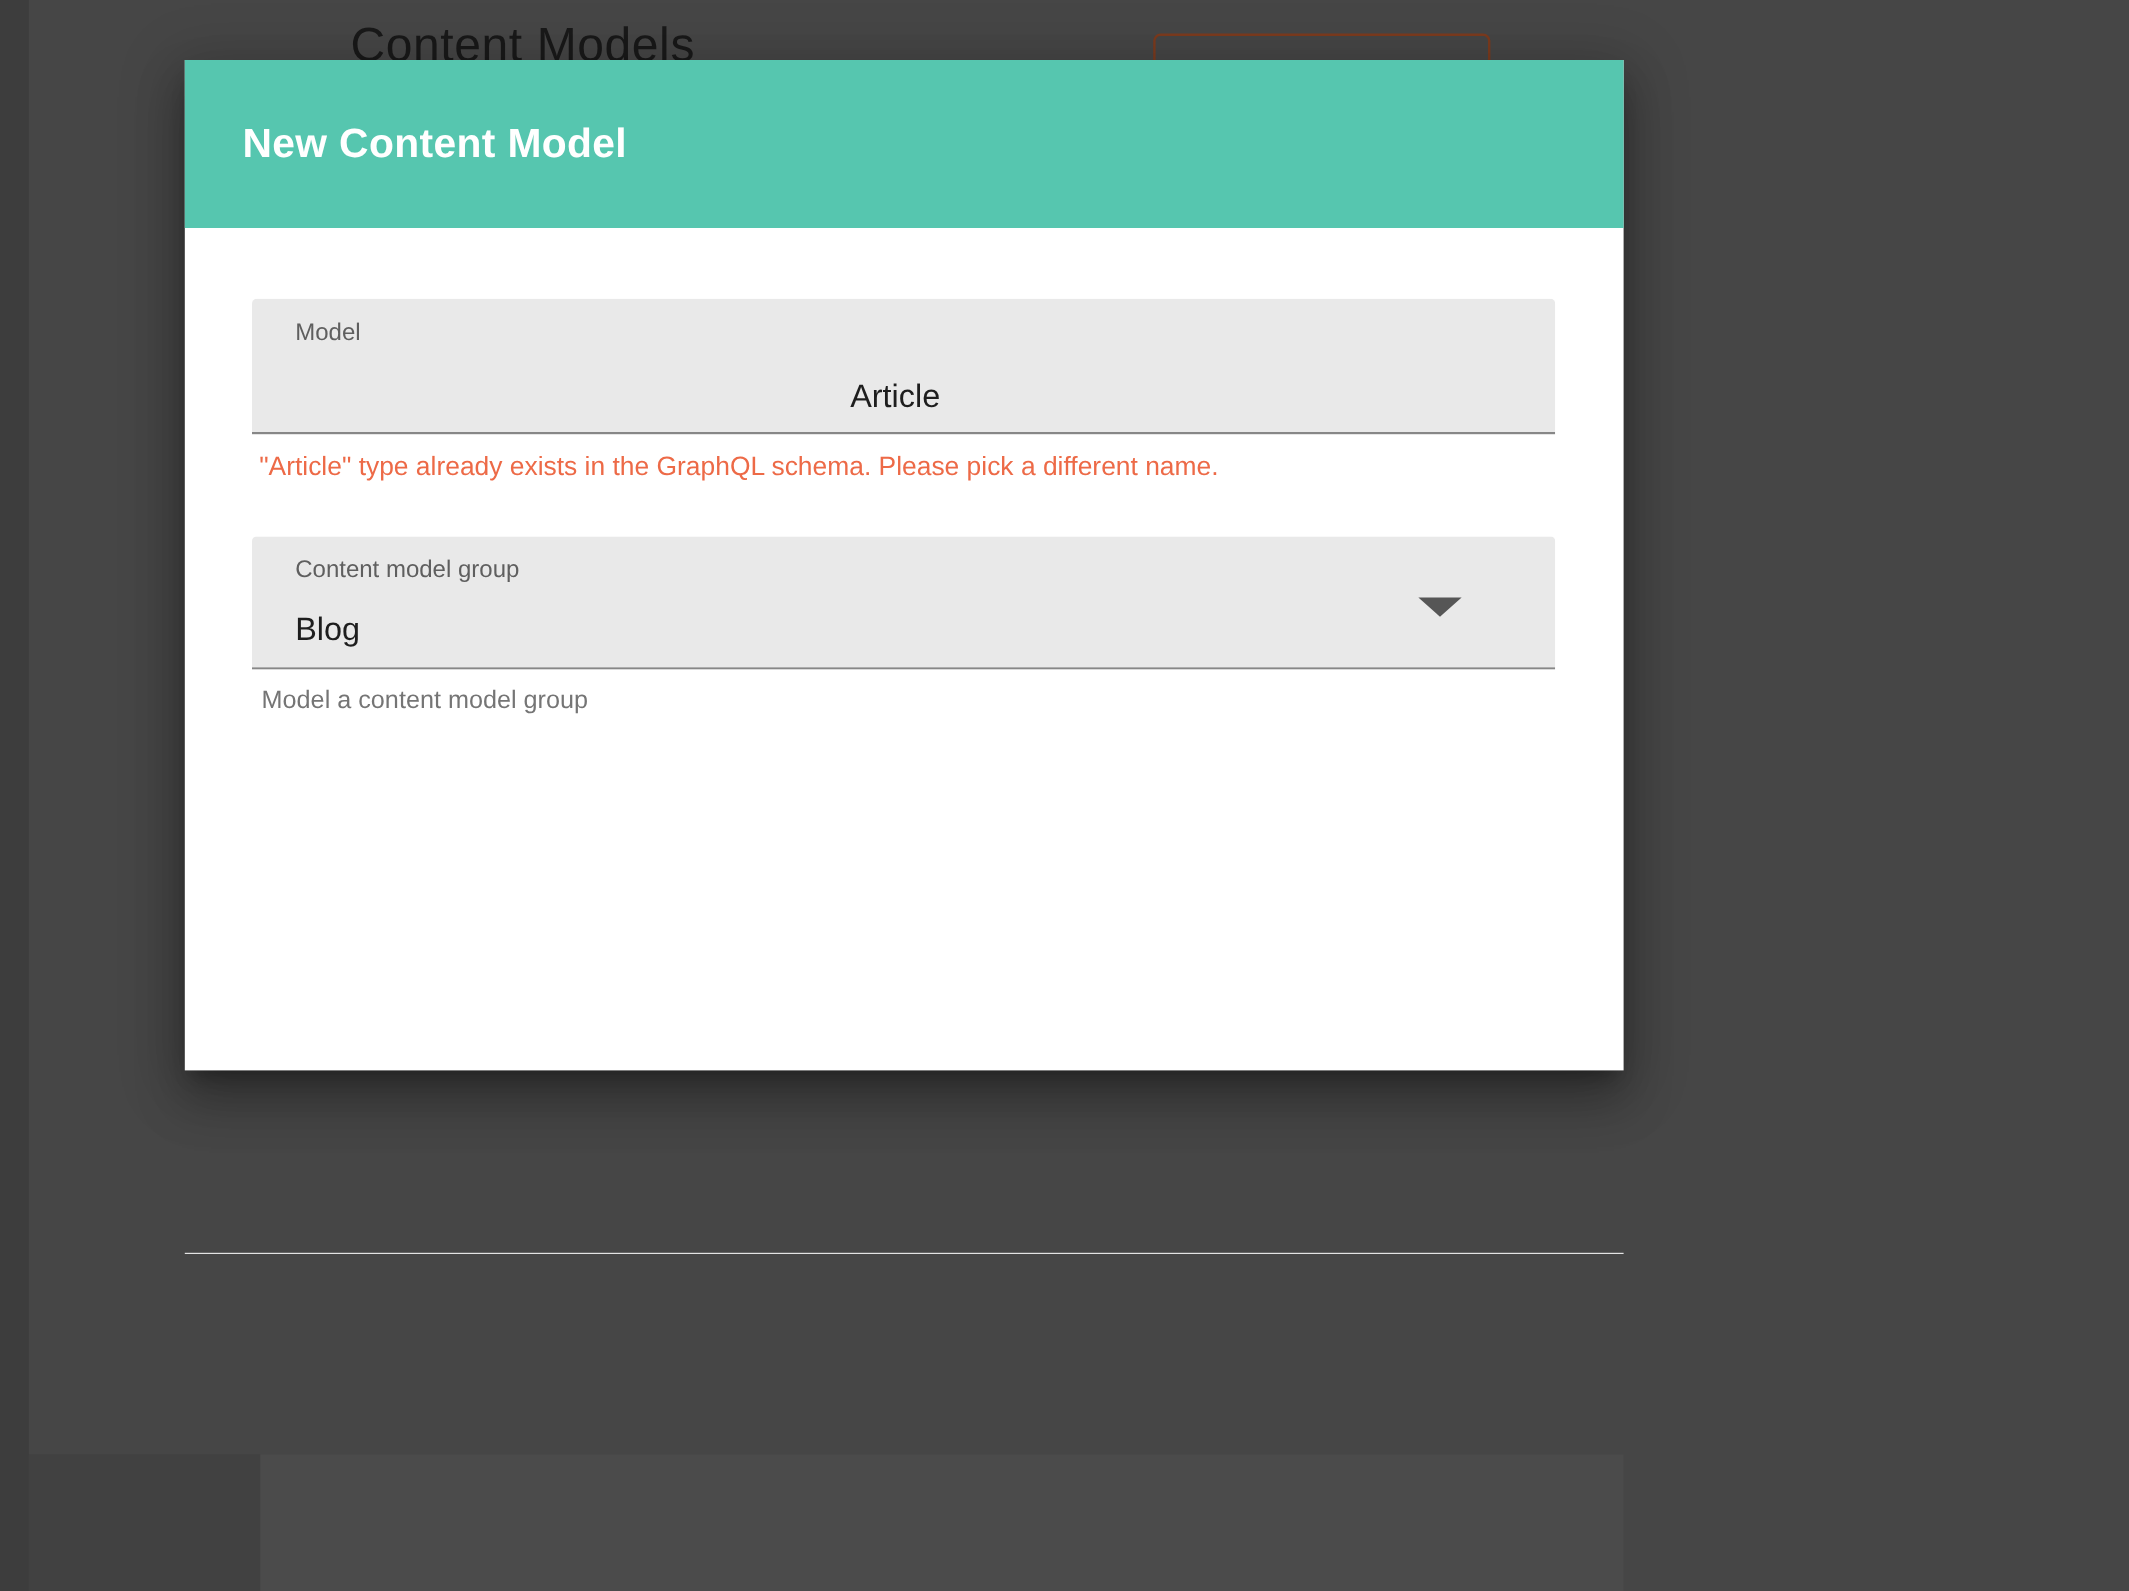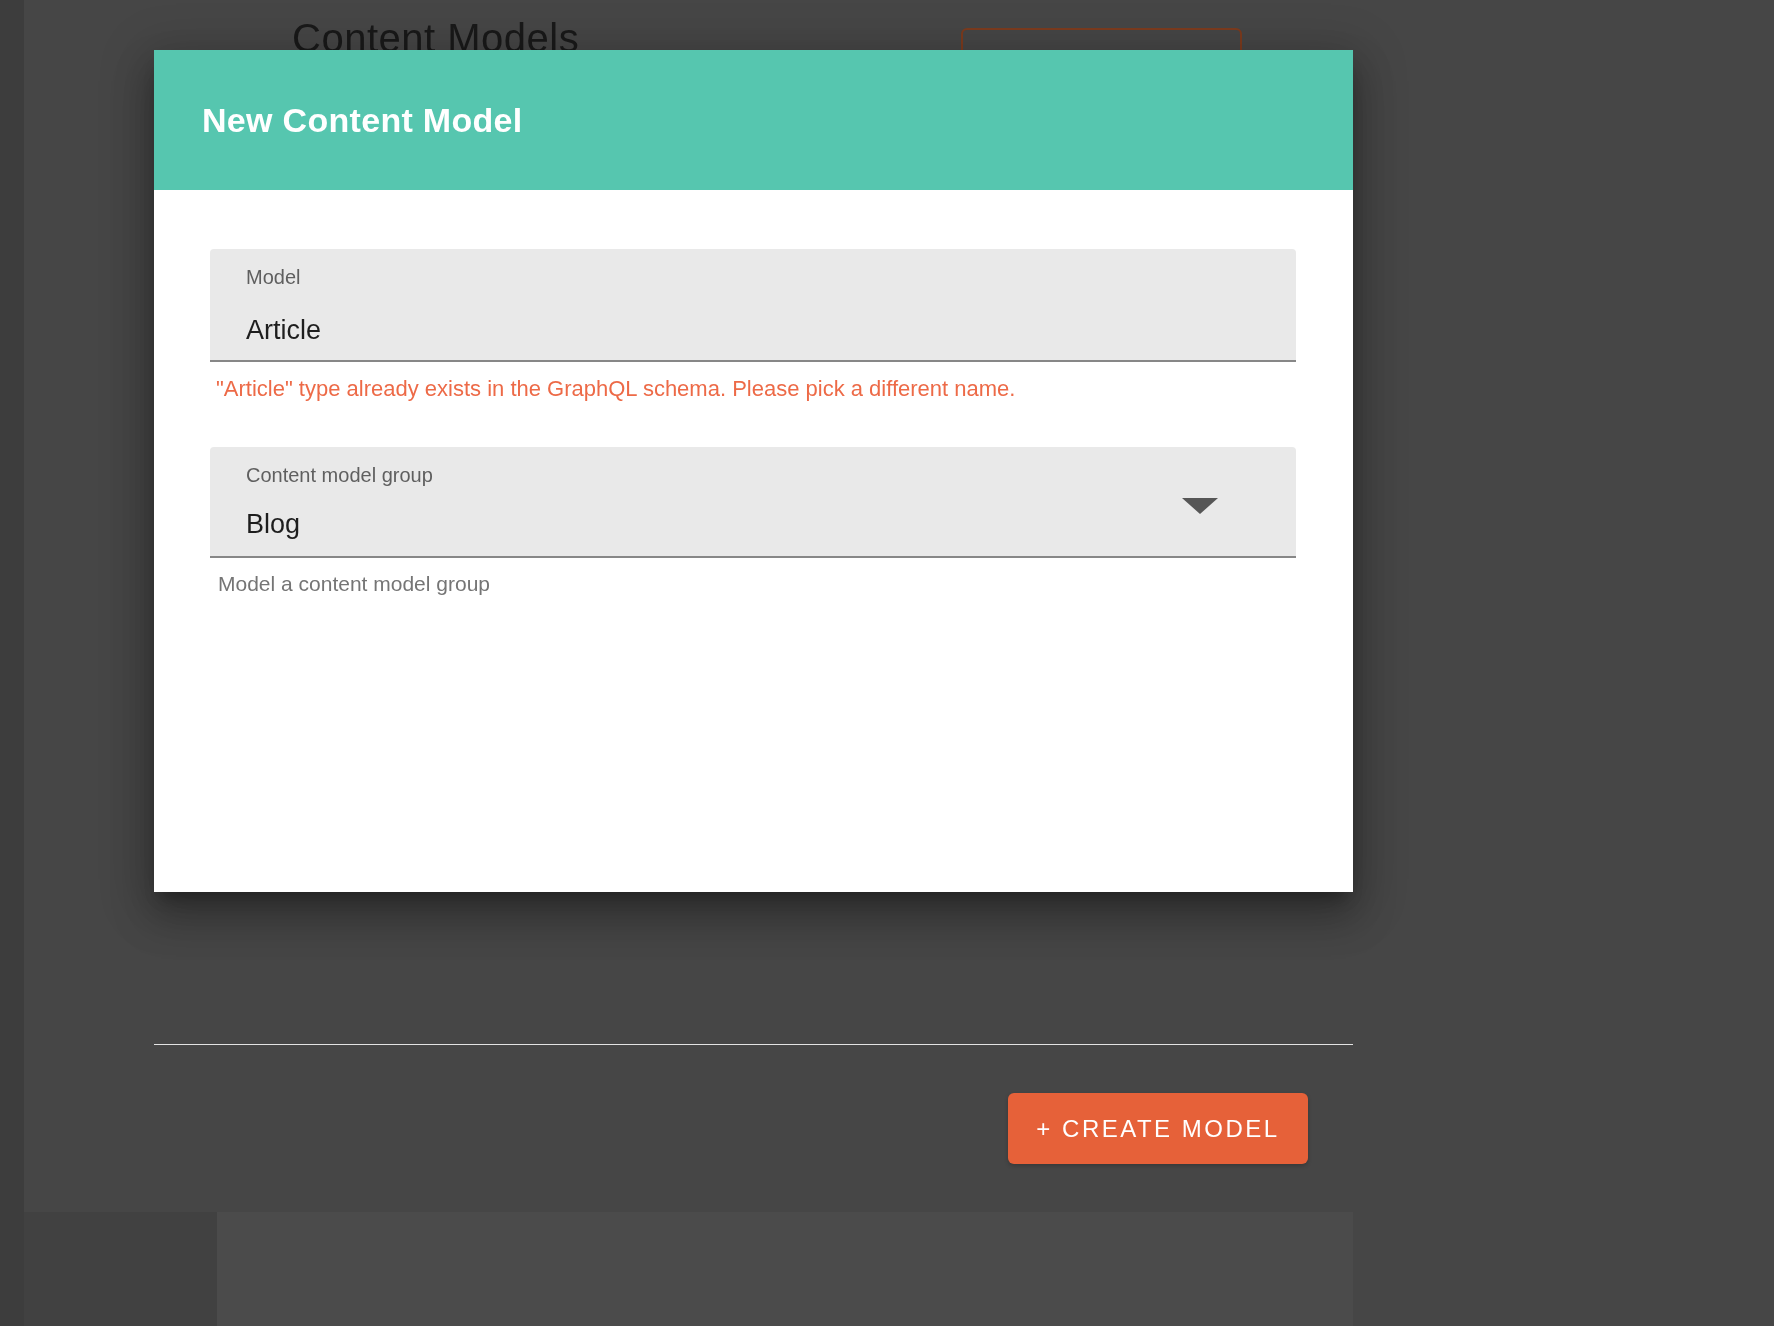--- a/index.html
+++ b/index.html
@@ -60,21 +60,21 @@
   }
   .field-label {
     position: absolute; left: 36px; top: 17px;
     font-size: 20px; color: #5f5f5f;
   }
   .name-field { top: 199px; height: 113px; }
   .name-input {
     position: absolute; left: 36px; bottom: 14px; width: 1000px;
     background: transparent; border: none; outline: none;
     font-family: "Liberation Sans", sans-serif;
-    font-size: 27px; color: #1e1e1e;
+    font-size: 27px; color: #1e1e1e; text-align: center;
   }
   .error-text {
     position: absolute; left: 62px; top: 326px; width: 1000px;
     font-size: 22px; color: #ed6a47;
   }
 
   .group-field { top: 397px; height: 111px; cursor: pointer; padding-left: 44px; }
   .group-value {
     position: absolute; left: 36px; bottom: 16px;
     font-size: 27px; color: #1e1e1e; margin-top: 48px;
@@ -144,14 +144,13 @@
   <div class="field group-field">
     <div class="field-label">Content model group</div>
     <div class="group-value">Blog</div>
     <div class="caret-down"></div>
   </div>
   <div class="helper-text">Model a content model group</div>
 
 
   <div class="footer-divider"></div>
 
-  <button class="create-button">+ CREATE MODEL</button>
 </div>
 
 </body></html>

